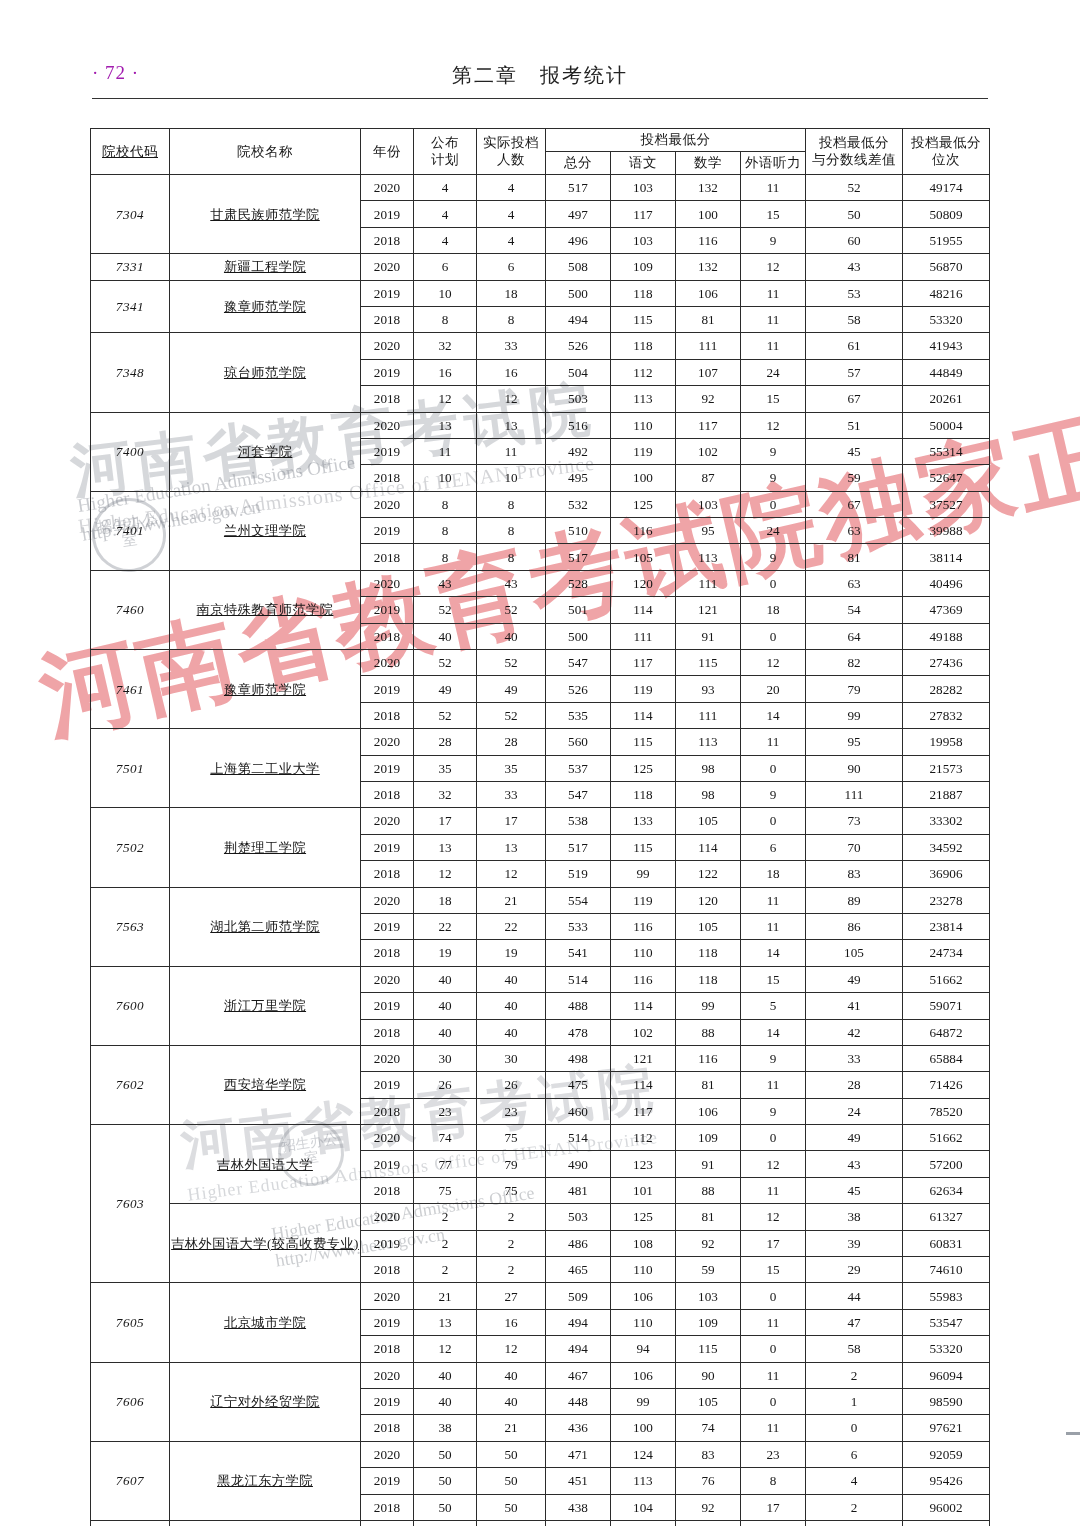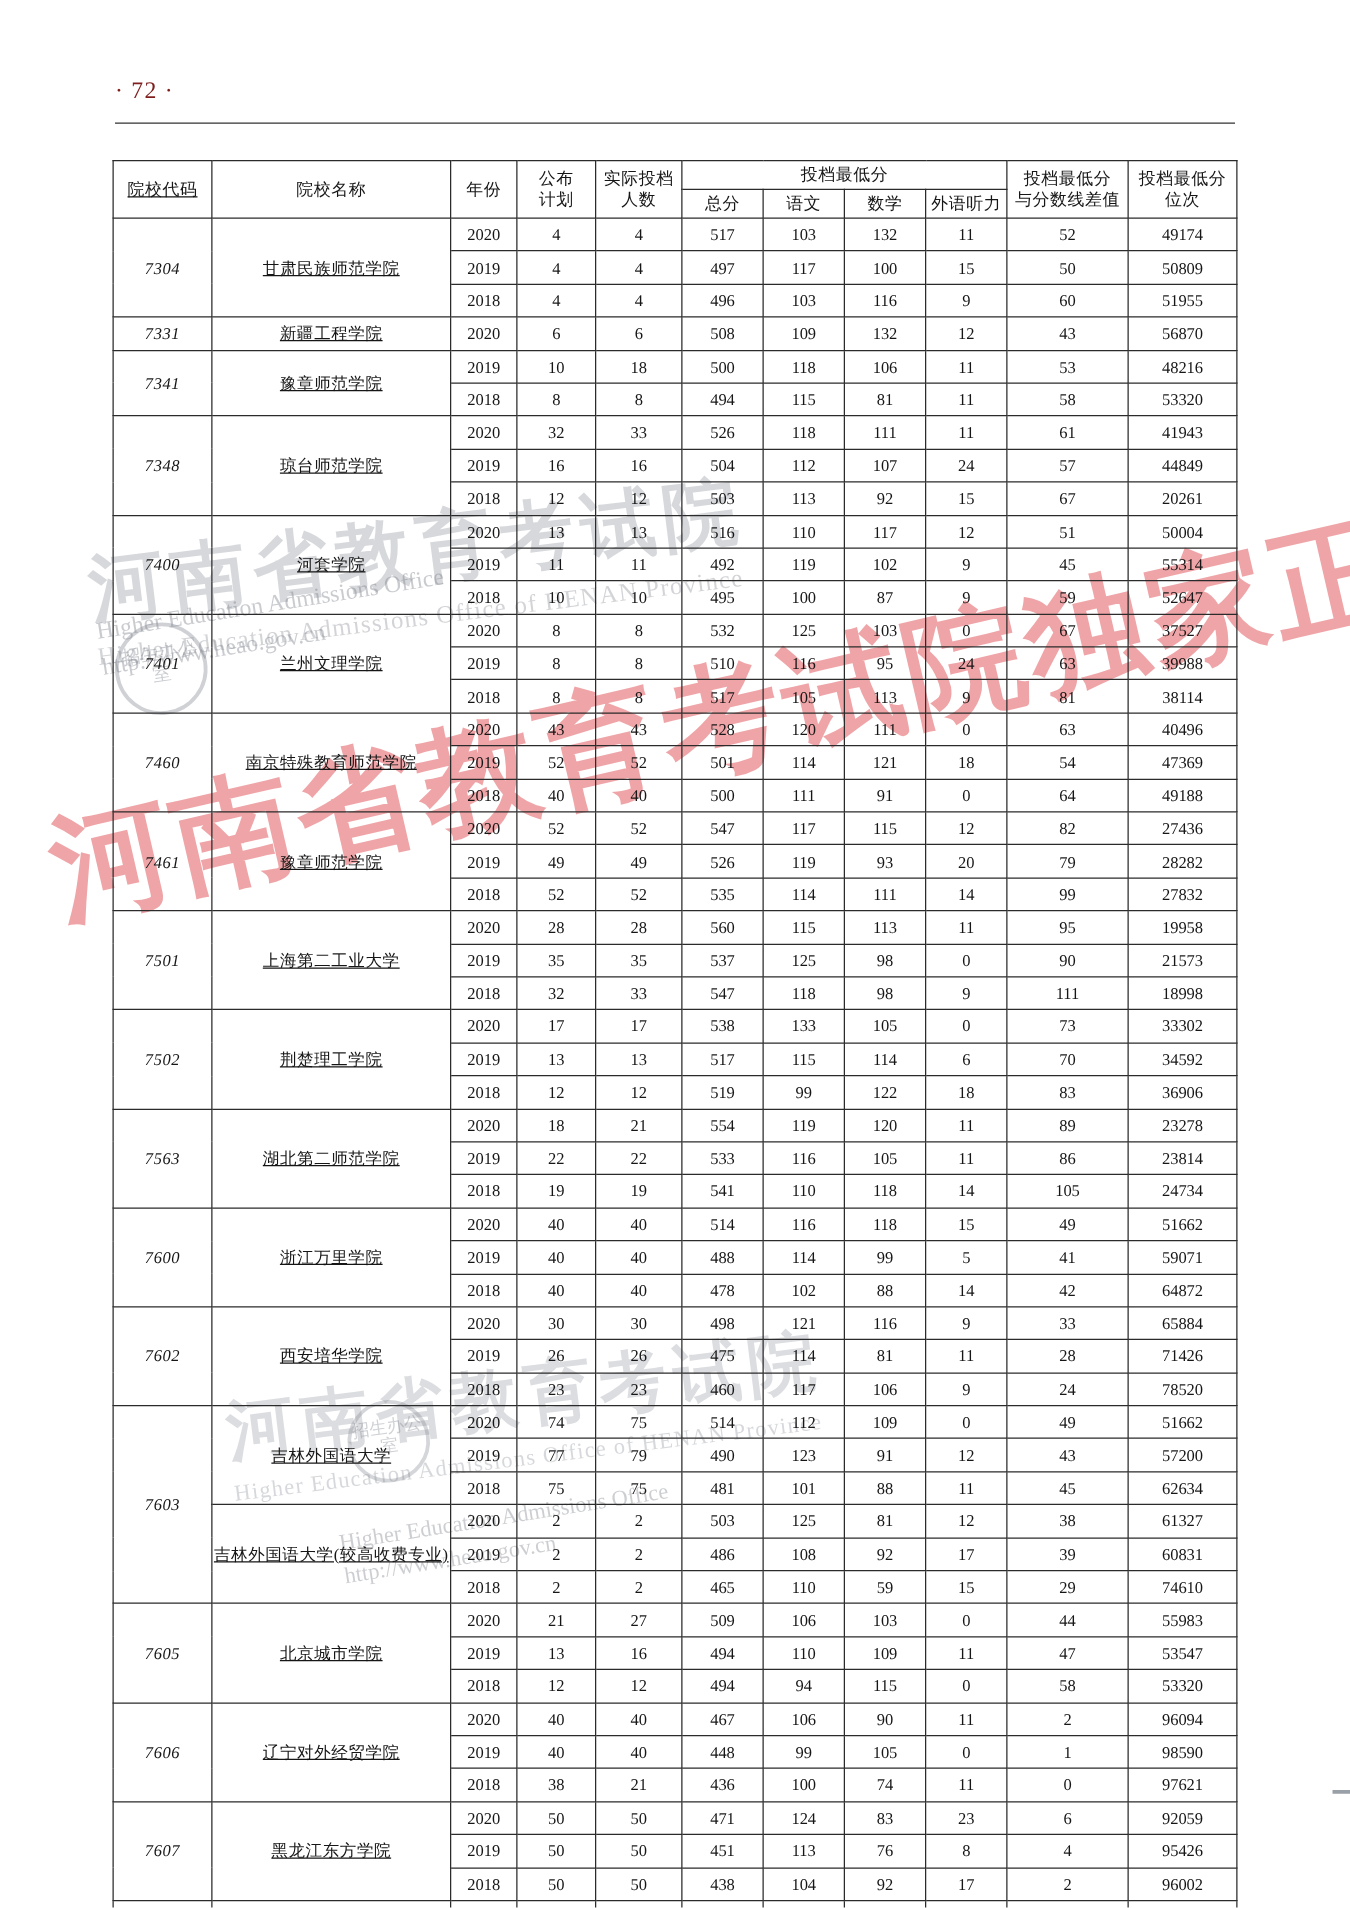--- a/index.html
+++ b/index.html
@@ -28,21 +28,21 @@
     top: 62px;
     width: 1080px;
     height: 42px;
   }
   .folio {
     position: absolute;
     left: 92px;
     top: 0;
     font-size: 19px;
     letter-spacing: 1px;
-    color: #7f1d1d;
+    color: #a21caf;
   }
   .chapter-title {
     position: absolute;
     left: 0;
     top: 0;
     width: 1080px;
     text-align: center;
     font-size: 20px;
     letter-spacing: 2px;
     color: #222;
@@ -231,20 +231,21 @@
     background: #9aa0a8;
   }
 </style>
 </head>
 <body>
 
 <div class="page">
 
   <div class="page-header">
     <div class="folio">· 72 ·</div>
+    <div class="chapter-title">第二章　报考统计</div>
     <div class="header-rule"></div>
   </div>
 
   <div class="wm wm-grey">
     <span>河南省教育考试院</span>
     <span class="sub">Higher Education Admissions Office of HENAN Province</span>
   </div>
   <div class="wm wm-url">
     <div>Higher Education Admissions Office</div>
     <div>http://www.heao.gov.cn</div>
@@ -575,21 +576,21 @@
           </tr>
           <tr>
             <td>2018</td>
             <td>32</td>
             <td>33</td>
             <td>547</td>
             <td>118</td>
             <td>98</td>
             <td>9</td>
             <td>111</td>
-            <td>18998</td>
+            <td>21887</td>
           </tr>
           <tr>
             <td class="code" rowspan="3">7502</td>
             <td class="name" rowspan="3">荆楚理工学院</td>
             <td>2020</td>
             <td>17</td>
             <td>17</td>
             <td>538</td>
             <td>133</td>
             <td>105</td>

